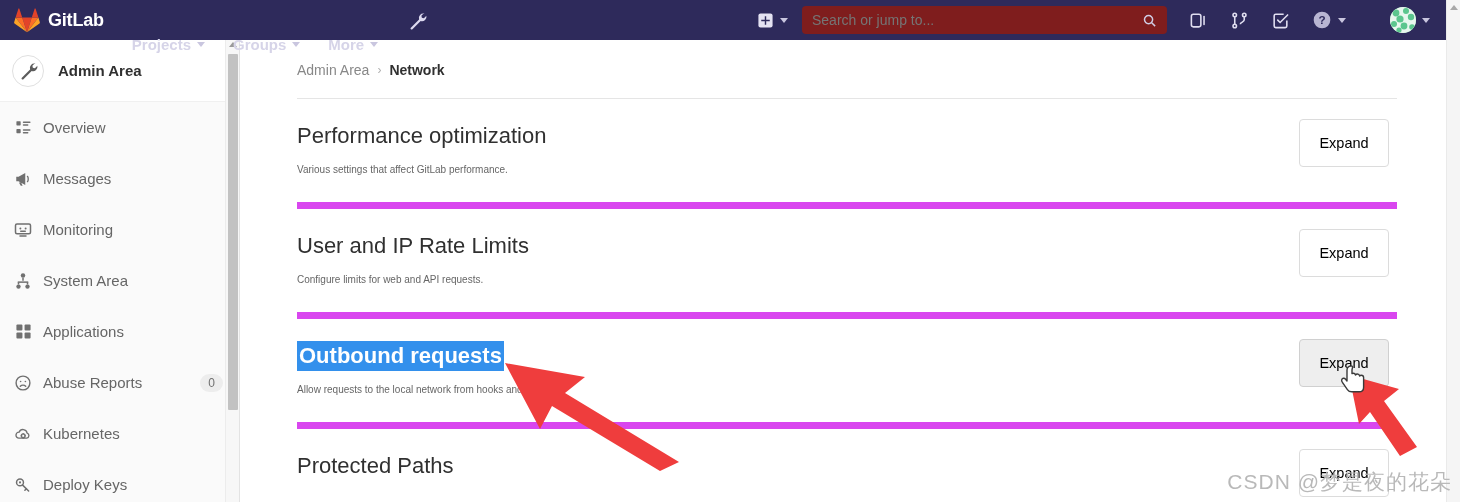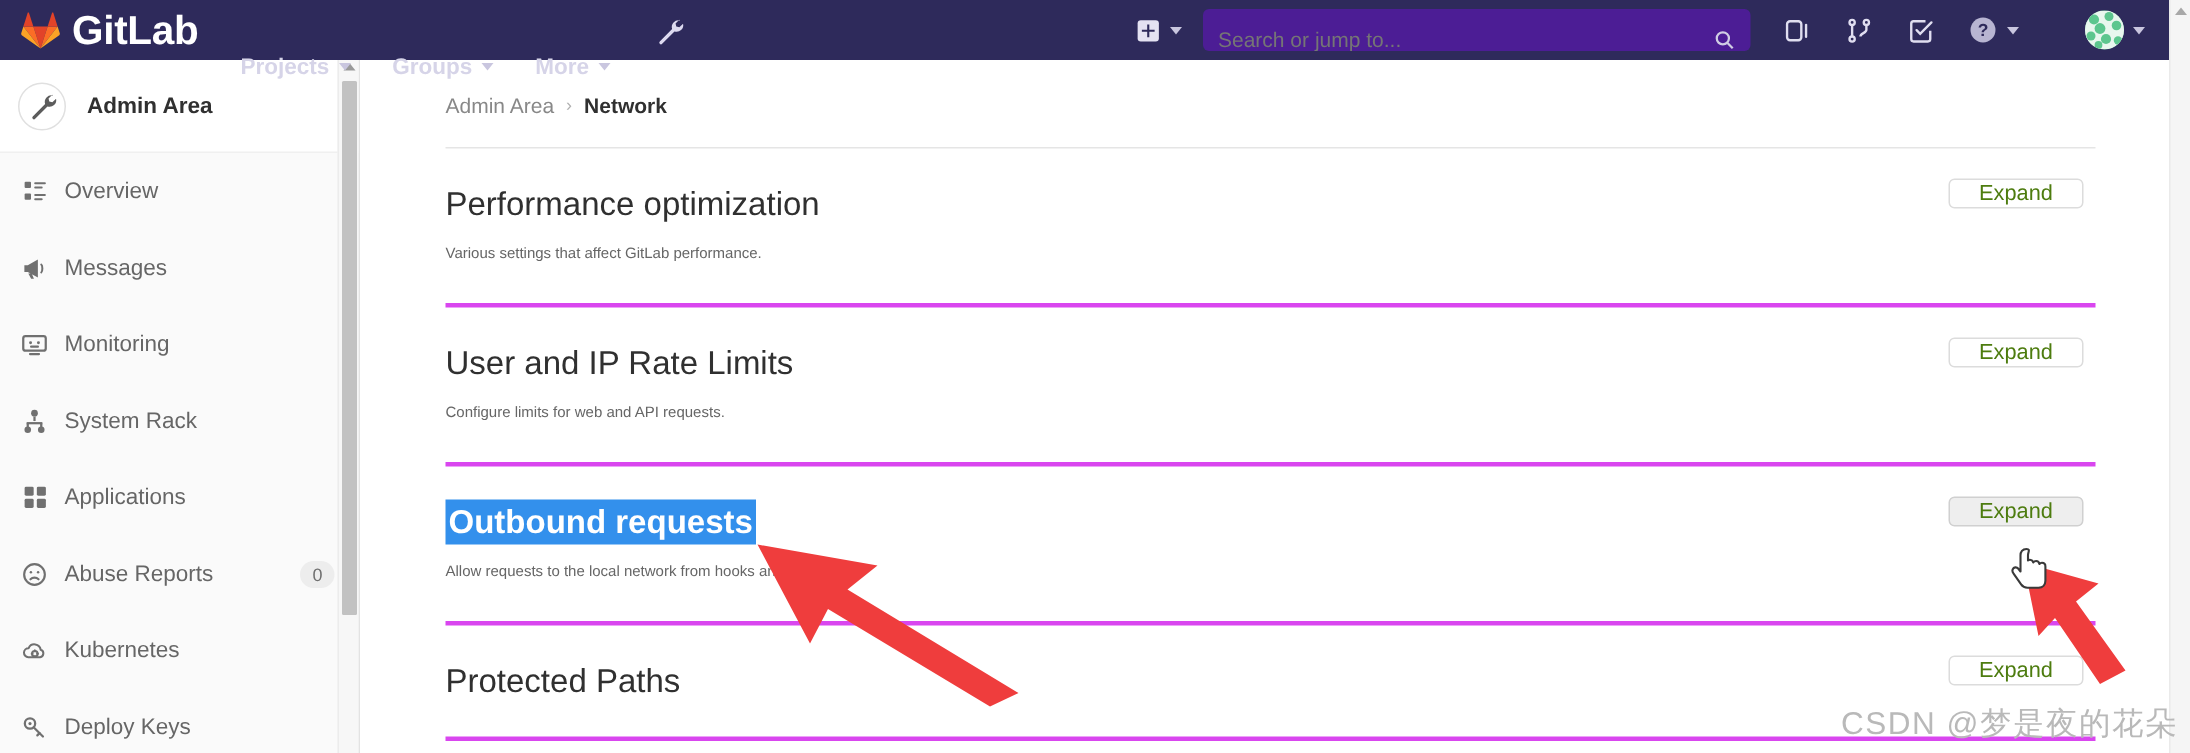--- a/index.html
+++ b/index.html
@@ -13,21 +13,21 @@
   
   #topbar {
     position: absolute; top: 0; left: 0;
     width: 1446px; height: 40px;
     background: #2e2a5b;
     display: flex; align-items: center;
     z-index: 40;
   }
   #gitlab-logo { margin-left: 14px; width: 26px; height: 26px; display:block; }
   #brand-text {
-    color: #fff; font-size: 27px; font-weight: 600;
+    color: #fff; font-size: 18px; font-weight: 600;
     margin-left: 8px; letter-spacing: -0.2px;
   }
   .nav-link {
     color: #d6d4e8; font-size: 15px; font-weight: 600;
     margin-left: 28px; display: flex; align-items: center; gap: 6px;
     cursor: pointer; white-space: nowrap; margin-top: 48px;
   }
   .caret {
     width: 0; height: 0;
     border-left: 4px solid transparent;
@@ -40,23 +40,23 @@
   #topbar-right {
     position: absolute; right: 0; top: 0; height: 40px;
     display: flex; align-items: center;
   }
   #plus-group {
     display: flex; align-items: center; gap: 6px;
     cursor: pointer; margin-right: 14px;
   }
   #search-box {
     width: 365px; height: 28px;
-    background: #4c1d95;
+    background: #7f1d1d;
     border-radius: 4px;
-    display: flex; align-items: flex-end;
+    display: flex; align-items: center;
     padding: 0 10px;
     cursor: text;
   }
   #search-placeholder {
     color: #aba7c9; font-size: 14px; flex: 1;
     background: transparent; border: none; outline: none;
     font-family: "Liberation Sans", sans-serif;
   }
   .topbar-icon {
     margin-left: 22px; cursor: pointer;
@@ -152,38 +152,38 @@
   #crumb-sep { color: #b0b0b0; font-size: 12px; }
   #crumb-current { color: #303030; font-weight: 600; cursor: pointer; }
   #crumb-rule {
     margin: 20px 0 0 57px; width: 1100px; height: 1px; background: #e5e5e5;
   }
 
   .settings-row {
     position: relative;
     margin-left: 57px; width: 1100px;
     padding: 22px 0 22px 0;
-    border-bottom: 3px solid #d946ef;
+    border-bottom: 7px solid #d946ef;
   }
   .settings-title {
     font-size: 22px; font-weight: 400; color: #303030;
     line-height: 30px; display: inline-block;
   }
   .settings-title.highlighted {
     background: #3390ec; color: #ffffff;
     font-weight: 700; padding: 0 2px;
   }
   .settings-desc {
     font-size: 10px; color: #666; margin-top: 9px; line-height: 20px;
   }
   .expand-btn {
     position: absolute; right: 8px; top: 20px;
-    min-width: 90px; height: 20px;
+    min-width: 90px; height: 48px;
     background: #fff; border: 1px solid #dcdcdc; border-radius: 4px;
-    color: #4d7c0f; font-size: 14.5px;
+    color: #000000; font-size: 14.5px;
     display: flex; align-items: center; justify-content: center;
     cursor: pointer;
     font-family: "Liberation Sans", sans-serif;
   }
   .expand-btn.hovered { background: #eeeeee; border-color: #d0d0d0; }
 
   
   #page-scroll-track {
     position: absolute; right: 0; top: 0;
     width: 14px; height: 502px;
@@ -366,21 +366,21 @@
     <span class="side-icon">
       <svg width="18" height="18" viewBox="0 0 24 24" fill="#707070">
         <circle cx="12" cy="4.6" r="3"></circle>
         <path d="M11 7.6h2v4h-2z"></path>
         <path d="M5 12.5h14v2H5z"></path>
         <path d="M5 13.5h2v3.3H5zM17 13.5h2v3.3h-2z"></path>
         <circle cx="6" cy="19.4" r="2.9"></circle>
           <circle cx="18" cy="19.4" r="2.9"></circle>
       </svg>
     </span>
-    <span class="side-label">System Rack</span>
+    <span class="side-label">System Area</span>
   </div>
 
   <div class="side-item">
     <span class="side-icon">
       <svg width="17" height="17" viewBox="0 0 24 24" fill="#707070">
         <rect x="2" y="2" width="8.5" height="8.5" rx="1.4"></rect>
           <rect x="13.5" y="2" width="8.5" height="8.5" rx="1.4"></rect>
         <rect x="2" y="13.5" width="8.5" height="8.5" rx="1.4"></rect>
           <rect x="13.5" y="13.5" width="8.5" height="8.5" rx="1.4"></rect>
       </svg>

